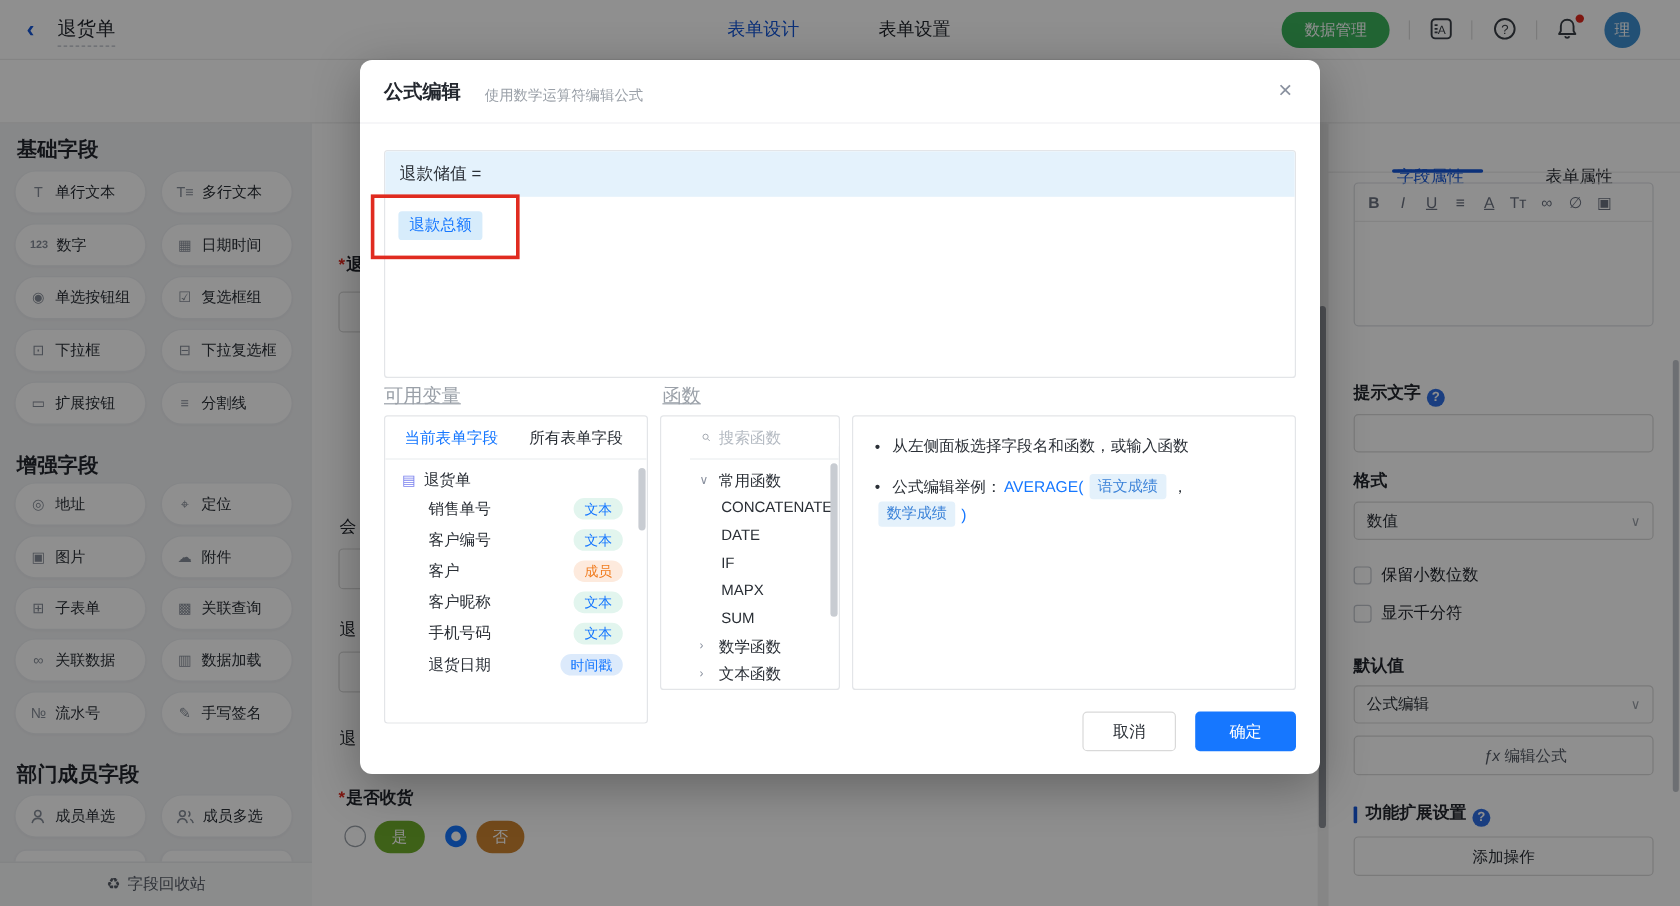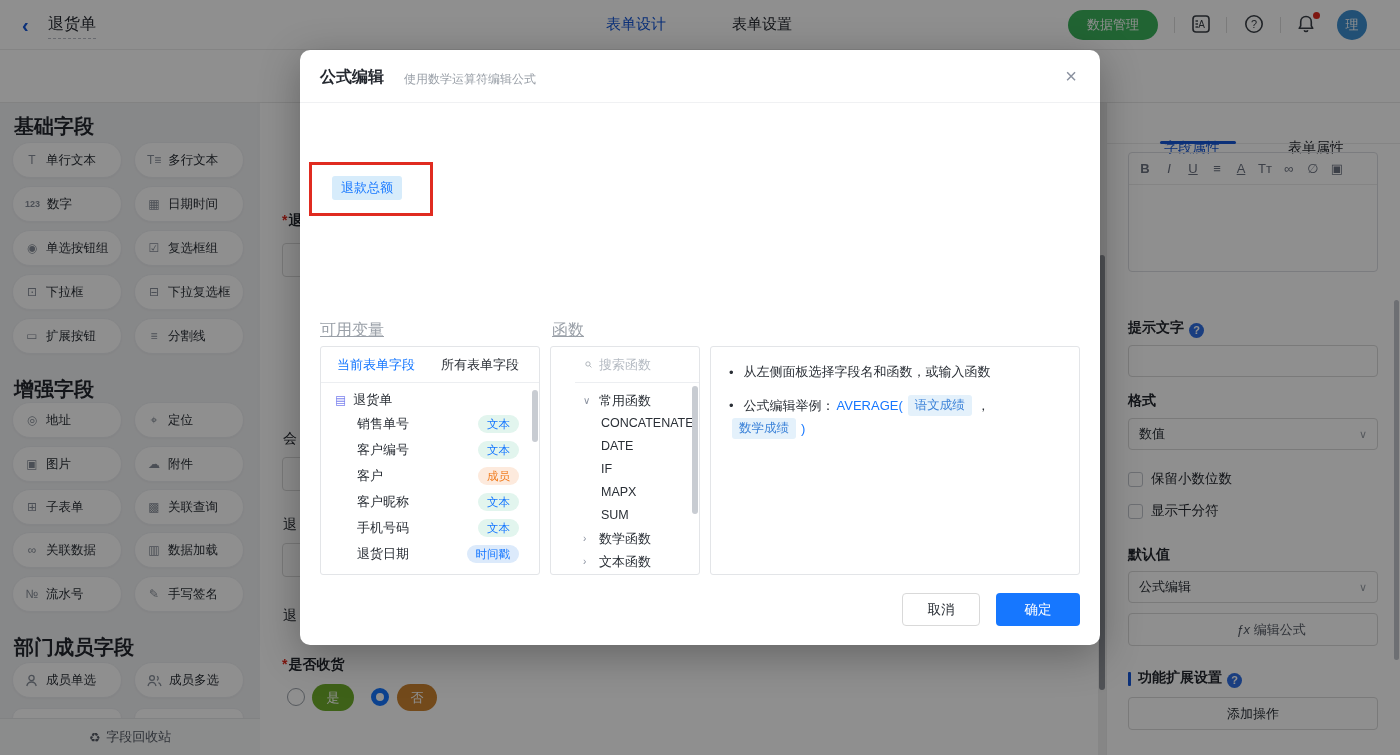--- a/index.html
+++ b/index.html
@@ -27,21 +27,21 @@
   .sublink { top:66px; font-size:13px; color:#2b5ce0; cursor:pointer; display:flex; align-items:center; gap:6px; }
   .btn-preview { left:1179px; top:60px; width:66px; height:32px; border:1px solid #1456d8; color:#1456d8;
     background:#fff; border-radius:16px; font-size:13px; cursor:pointer; }
   .btn-save { left:1259px; top:60px; width:66px; height:32px; background:#1c55d4; color:#fff; border:none;
     border-radius:16px; font-size:13px; cursor:pointer; }
   .share-circ { left:1338px; top:60px; width:32px; height:32px; border-radius:50%; background:#eaf0fb; color:#1456d8;
     text-align:center; line-height:30px; font-size:15px; cursor:pointer; }
 
   
   .sidebar { left:0; top:103px; width:260px; height:652px; background:#f1f2f4; }
-  .side-h { left:14px; font-size:20px; font-weight:bold; color:#23272e; }
+  .side-h { left:14px; font-size:17px; font-weight:bold; color:#23272e; }
   .sp { width:110px; height:36px; background:#fff; border:1px solid #eceef1; border-radius:18px;
     display:flex; align-items:center; padding-left:12px; gap:7px; cursor:pointer; box-shadow:0 1px 2px rgba(0,0,0,.03); }
   .spi { color:#878e99; font-size:12px; min-width:14px; text-align:center; }
   .spl { color:#2a2f36; font-size:12.5px; white-space:nowrap; }
   .recycle { left:0; top:718px; width:260px; height:37px; background:#f8f9fa; border-top:1px solid #e7e8ea;
     display:flex; align-items:center; justify-content:center; gap:6px; color:#565c66; font-size:13px; cursor:pointer; }
 
   
   .canvas { left:260px; top:103px; width:838px; height:652px; background:#fff; }
   .p-label { left:282px; font-size:14px; color:#23272e; font-weight:bold; }
@@ -85,21 +85,21 @@
   .m-sub { left:104px; top:21px; font-size:12px; color:#9aa0a8; }
   .m-close { left:758px; top:13px; width:26px; height:26px; font-size:20px; color:#8a919f; text-align:center;
     line-height:26px; cursor:pointer; }
   .m-divider { left:0; top:52px; width:800px; height:1px; background:#f0f1f3; }
   .f-box { left:20px; top:75px; width:760px; height:190px; border:1px solid #e3e5e8; border-radius:3px; overflow:hidden; }
   .f-head { height:38px; background:#e4f2fc; display:flex; align-items:center; padding-left:12px;
     font-size:14px; color:#2a2f36; }
   .f-tag { left:32px; top:126px; background:#d7ecfb; color:#1677ff; font-size:13px; padding:3px 9px; border-radius:3px; cursor:pointer; }
   .red-annot { left:9px; top:112px; width:124px; height:54px; border:3px solid #e02b20; z-index:70; pointer-events:none; }
   .m-sec-label { top:270px; font-size:16px; color:#9aa0a8;text-decoration:underline; }
-  .vars-box { left:20px; top:296px; width:220px; height:229px; border:1px solid #e3e5e8; border-radius:3px; overflow:hidden;text-align:right; }
+  .vars-box { left:20px; top:296px; width:220px; height:257px; border:1px solid #e3e5e8; border-radius:3px; overflow:hidden;text-align:right; }
   .v-tabs { height:36px; border-bottom:1px solid #eceef1; display:flex; align-items:center; gap:26px; padding-left:16px; font-size:13px; }
   .v-tab { color:#2a2f36; cursor:pointer; }
   .v-tab.active { color:#1677ff; }
   .tree-root { display:flex; align-items:center; gap:7px; padding:8px 0 2px 14px; font-size:13px; color:#2a2f36; }
   .v-row { display:flex; align-items:center; justify-content:space-between; padding:0 20px 0 36px; height:26px;
     font-size:13px; color:#2a2f36; cursor:pointer; }
   .tpill { font-size:11.5px; padding:1.5px 9px; border-radius:10px; }
   .tpill.text { color:#1677ff; background:#e2f5ee; }
   .tpill.member { color:#f07b1d; background:#fdeadd; }
   .tpill.time { color:#1677ff; background:#dceafb; }
@@ -375,20 +375,23 @@
   <div class="abs rp-thumb"></div>
 
   <div class="abs dim"></div>
 
   <div class="abs modal">
     <div class="abs m-title">公式编辑</div>
     <div class="abs m-sub">使用数学运算符编辑公式</div>
     <div class="abs m-close">×</div>
     <div class="abs m-divider"></div>
 
+    <div class="abs f-box">
+      <div class="f-head">退款储值 =</div>
+    </div>
     <div class="abs f-tag">退款总额</div>
     <div class="abs red-annot"></div>
 
     <div class="abs m-sec-label" style="left:20px;">可用变量</div>
     <div class="abs m-sec-label" style="left:252px;">函数</div>
 
     <div class="abs vars-box">
       <div class="v-tabs">
         <span class="v-tab active">当前表单字段</span>
         <span class="v-tab">所有表单字段</span>

